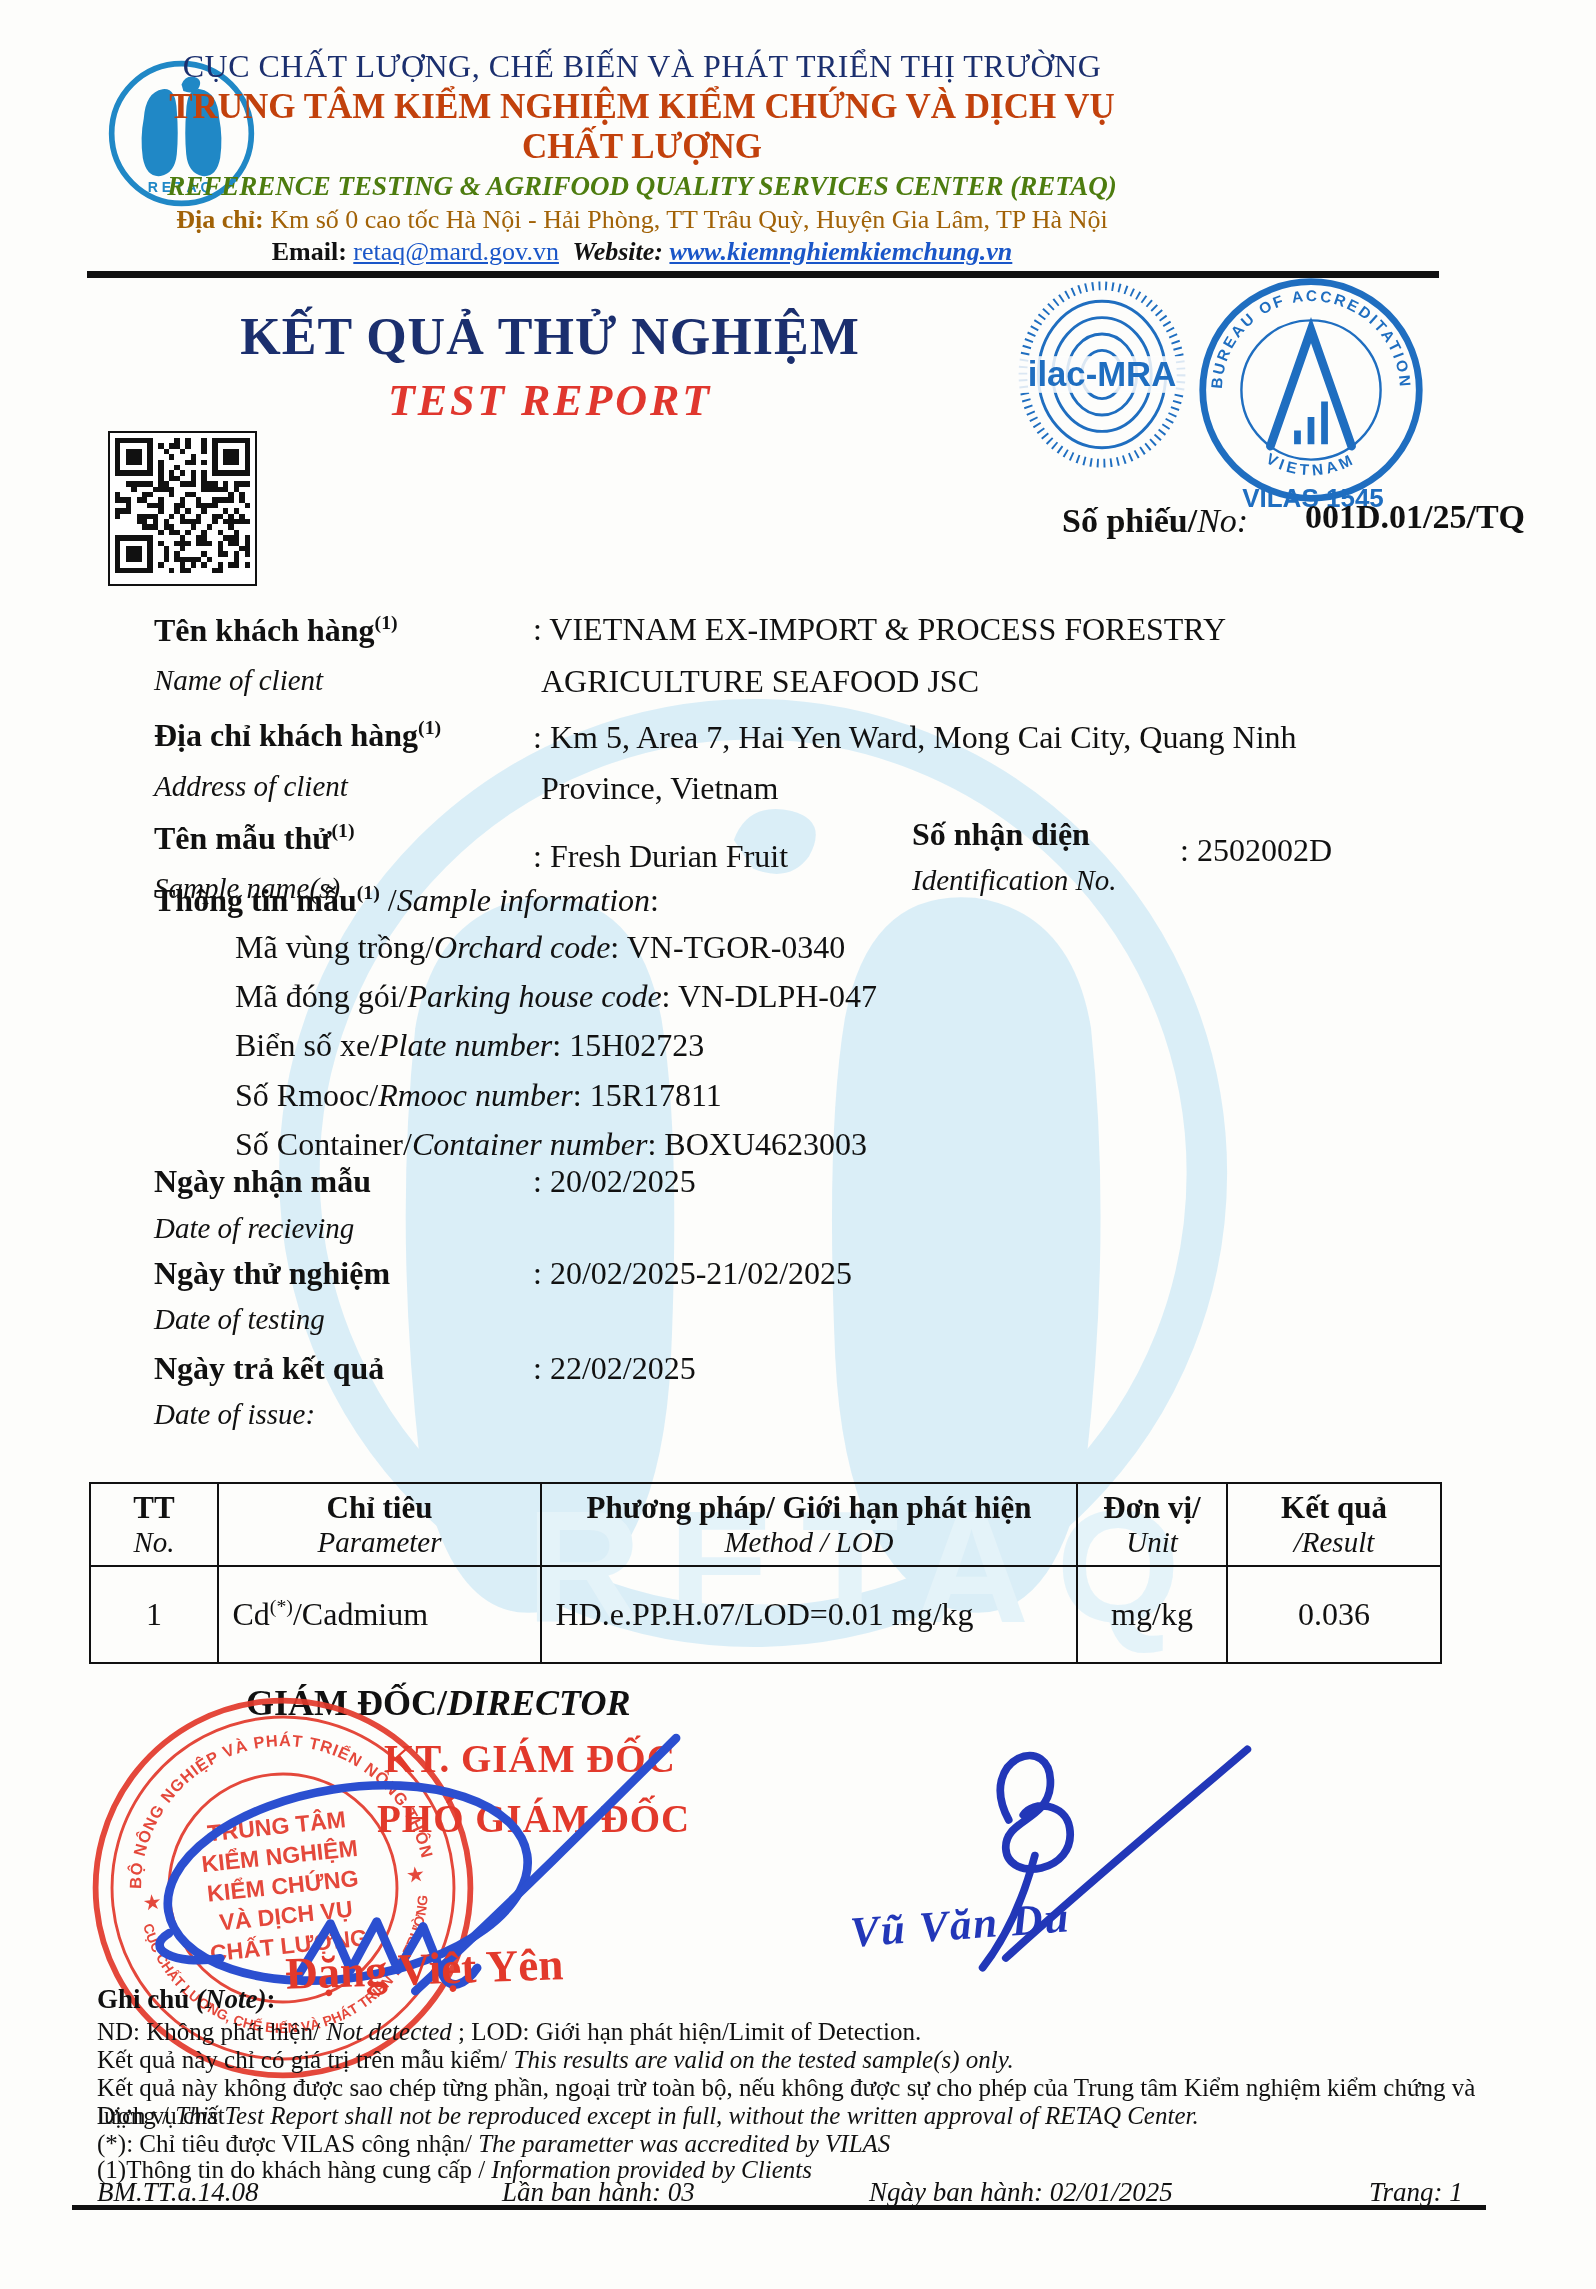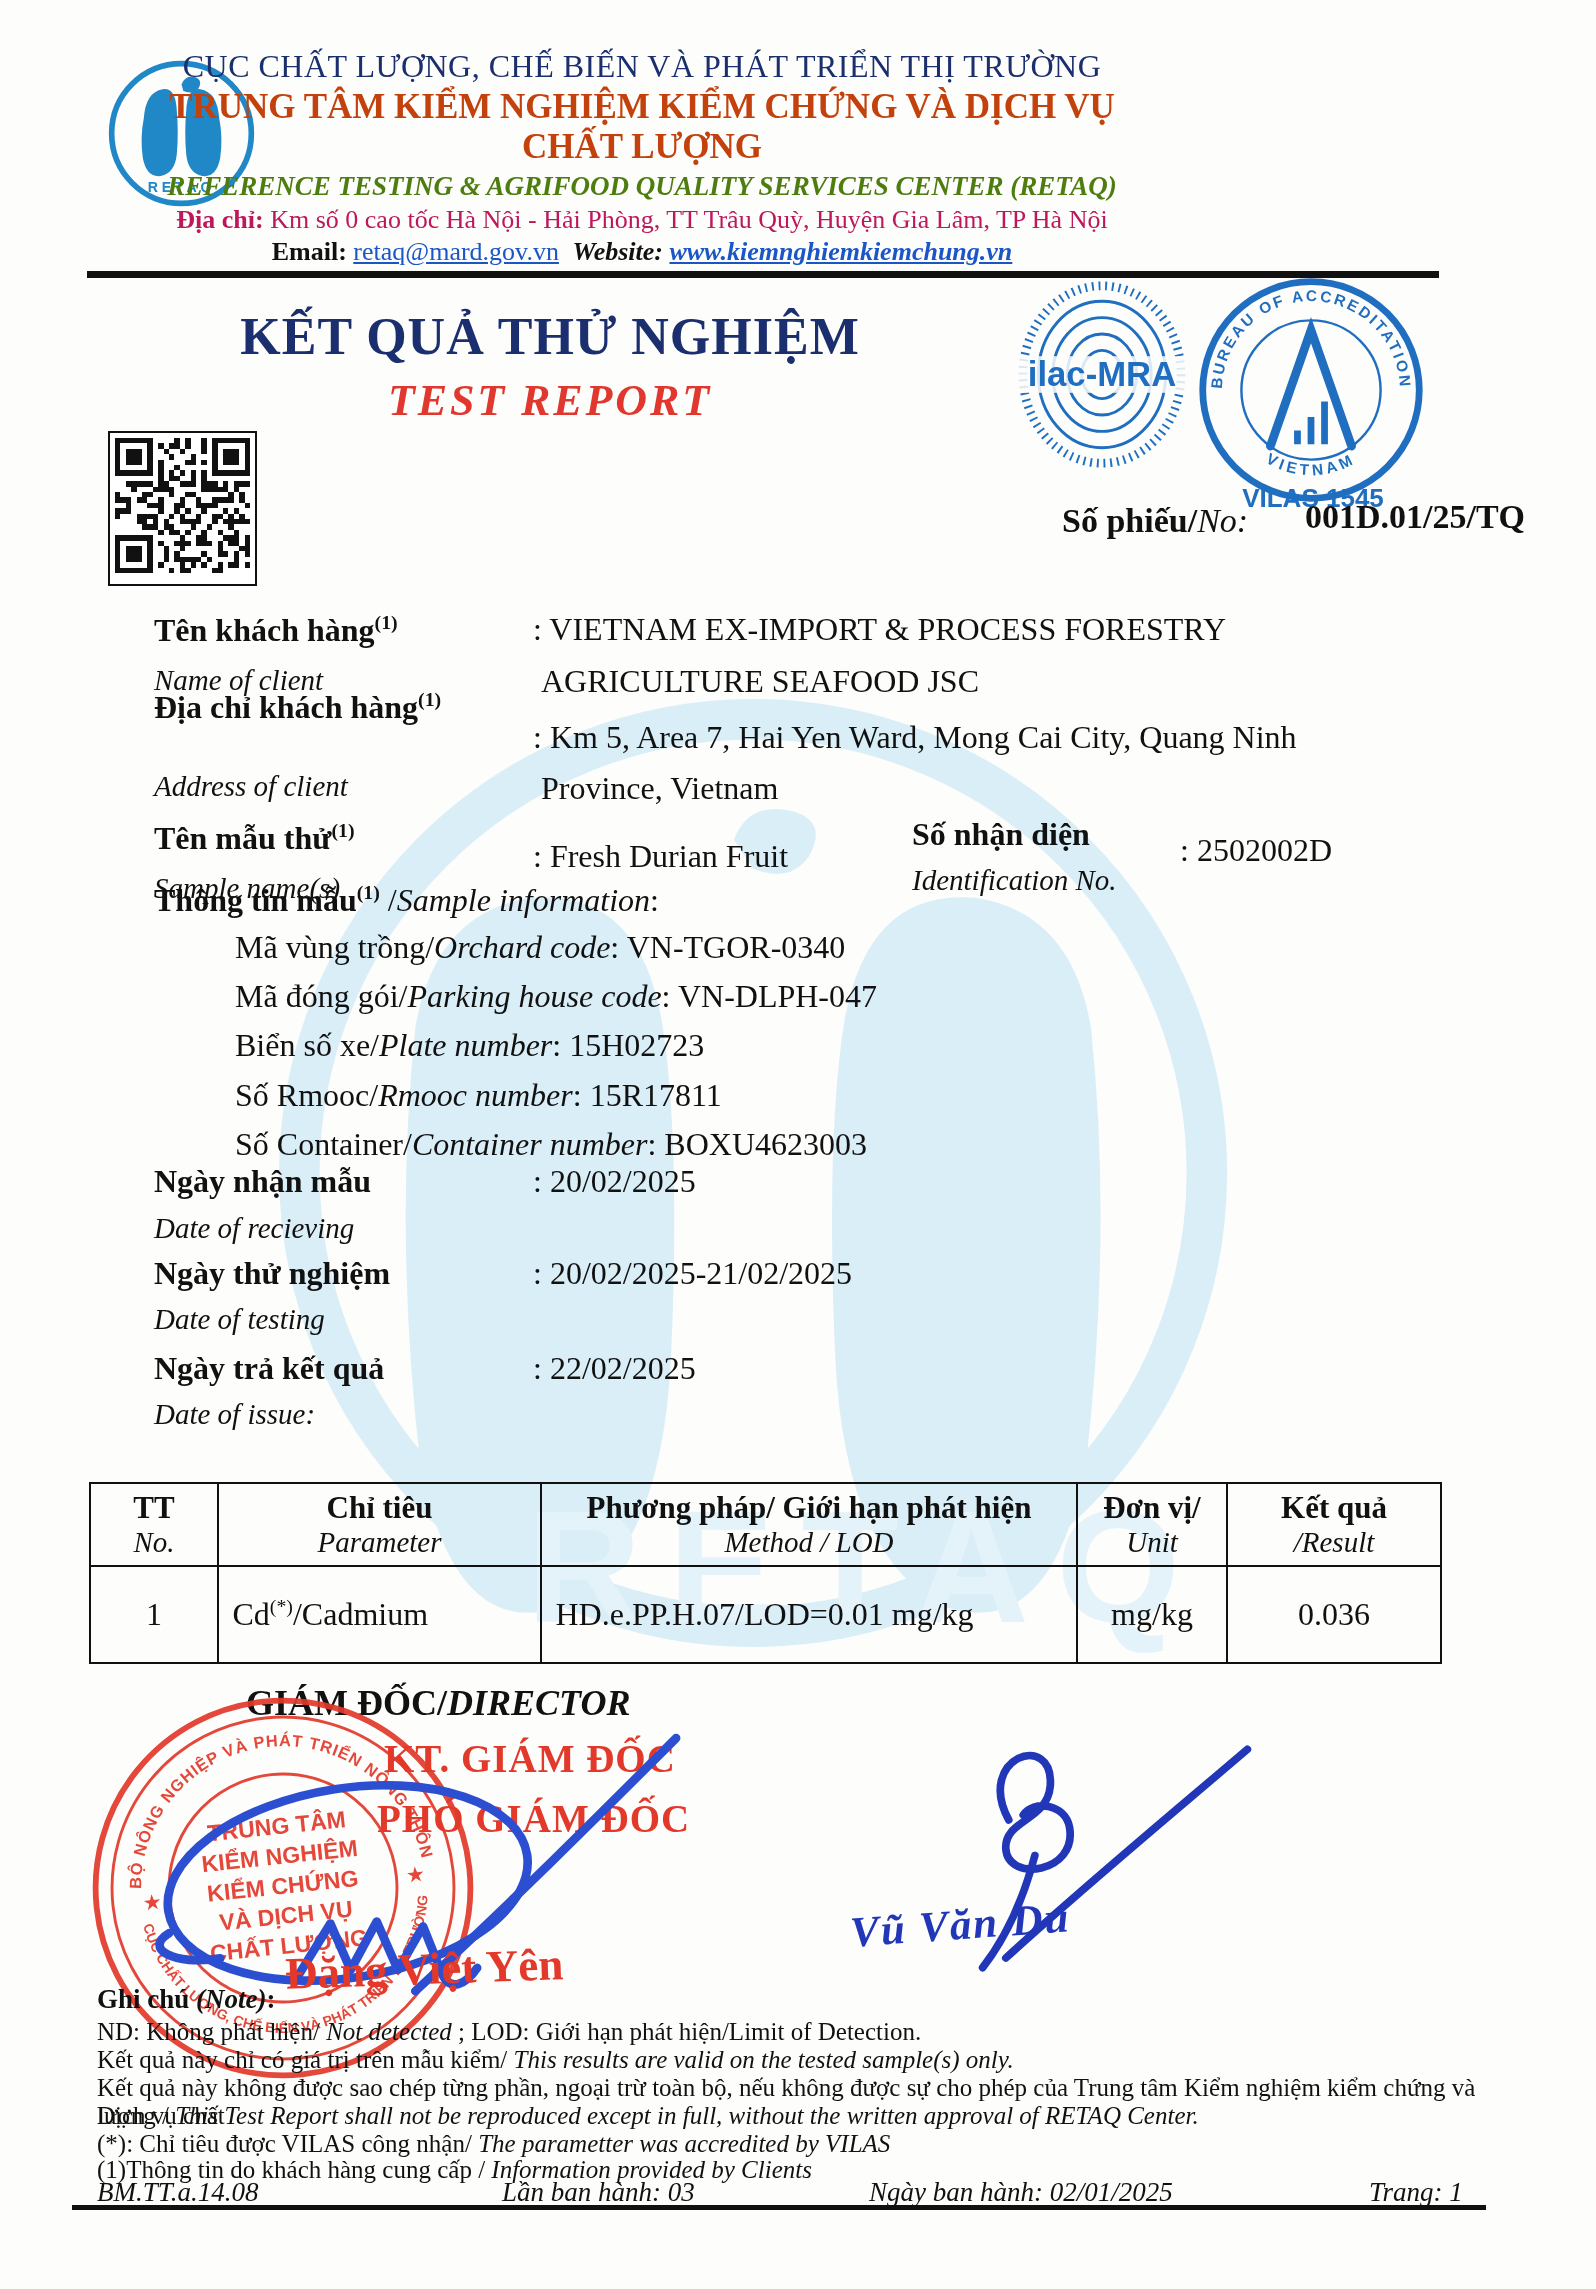--- a/index.html
+++ b/index.html
@@ -4,21 +4,21 @@
 <style>
   html,body{margin:0;padding:0;background:#e8e8e8;}
   .page{position:relative;width:1597px;height:2289px;background:#fdfdfb;margin:0 auto;
         font-family:"Liberation Serif","DejaVu Serif",serif;color:#111;overflow:hidden;}
   .abs{position:absolute;}
   
   .hdr-text{left:164px;top:48px;width:956px;text-align:center;}
   .org1{font-size:32px;color:#1b2f6e;letter-spacing:0.5px;}
   .org2{font-size:35px;font-weight:bold;color:#c2410c;margin-top:1.9px;}
   .org3{font-size:27px;font-weight:bold;font-style:italic;color:#4d7c0f;margin-top:3.9px;}
-  .org4{font-size:26px;color:#be185d;margin-top:2.9px;}
+  .org4{font-size:26px;color:#a16207;margin-top:2.9px;}
   .org5{font-size:26px;color:#111;margin-top:1.9px;display:flex;justify-content:center;gap:13.5px;}
   .blue-link{color:#1a56c8;text-decoration:underline;}
   .hdr-rule{left:87px;top:271px;width:1352px;height:6.8px;background:#111;}
   
   .title-vi{left:183px;top:307px;width:734px;text-align:center;font-size:52px;font-weight:bold;color:#1b2f6e;letter-spacing:1px;}
   .title-en{left:183px;top:375px;width:734px;text-align:center;font-size:44px;font-weight:bold;font-style:italic;color:#e0372e;letter-spacing:2.9px;}
   .vilas{left:1197px;top:483px;width:232px;text-align:center;font-size:26px;font-weight:bold;color:#1f6ec0;font-family:"Liberation Sans",sans-serif;}
   
   .qr-box{left:108px;top:431px;width:135px;height:141px;border:2.9px solid #111;background:#fff;padding:4.8px;}
   .repno-label{left:1062px;top:502px;font-size:34px;color:#111;}
@@ -409,21 +409,21 @@
         </g>
       </svg></div>
   <div class="abs repno-label" style="z-index:1"><span style="font-weight: bold;">Số phiếu/</span><span style="font-style: italic;">No:</span></div>
   <div class="abs repno-value" style="z-index:1">001D.01/25/TQ</div>
 
   <div class="abs lbl" style="left:154px;top:611px;z-index:1"><span style="font-weight: bold;">Tên khách hàng</span><sup style="font-weight: bold;">(1)</sup></div>
   <div class="abs sub" style="left:154px;top:664px;z-index:1">Name of client</div>
   <div class="abs val" style="left:533px;top:611px;z-index:1">: VIETNAM EX-IMPORT &amp; PROCESS FORESTRY</div>
   <div class="abs val" style="left:541px;top:663px;z-index:1">AGRICULTURE SEAFOOD JSC</div>
 
-  <div class="abs lbl" style="left:154px;top:688px;z-index:1"><span style="font-weight: bold;">Địa chỉ khách hàng</span><sup style="font-weight: bold;">(1)</sup></div>
+  <div class="abs lbl" style="left:154px;top:716px;z-index:1"><span style="font-weight: bold;">Địa chỉ khách hàng</span><sup style="font-weight: bold;">(1)</sup></div>
   <div class="abs sub" style="left:154px;top:770px;z-index:1">Address of client</div>
   <div class="abs val" style="left:533px;top:719px;z-index:1">: Km 5, Area 7, Hai Yen Ward, Mong Cai City, Quang Ninh</div>
   <div class="abs val" style="left:541px;top:770px;z-index:1">Province, Vietnam</div>
 
   <div class="abs lbl" style="left:154px;top:819px;z-index:1"><span style="font-weight: bold;">Tên mẫu thử</span><sup style="font-weight: bold;">(1)</sup></div>
   <div class="abs sub" style="left:154px;top:872px;z-index:1">Sample name(s)</div>
   <div class="abs val" style="left:533px;top:838px;z-index:1">: Fresh Durian Fruit</div>
   <div class="abs lbl" style="left:912px;top:816px;z-index:1">Số nhận diện</div>
   <div class="abs sub" style="left:912px;top:864px;z-index:1">Identification No.</div>
   <div class="abs val" style="left:1180px;top:832px;z-index:1">: 2502002D</div>

